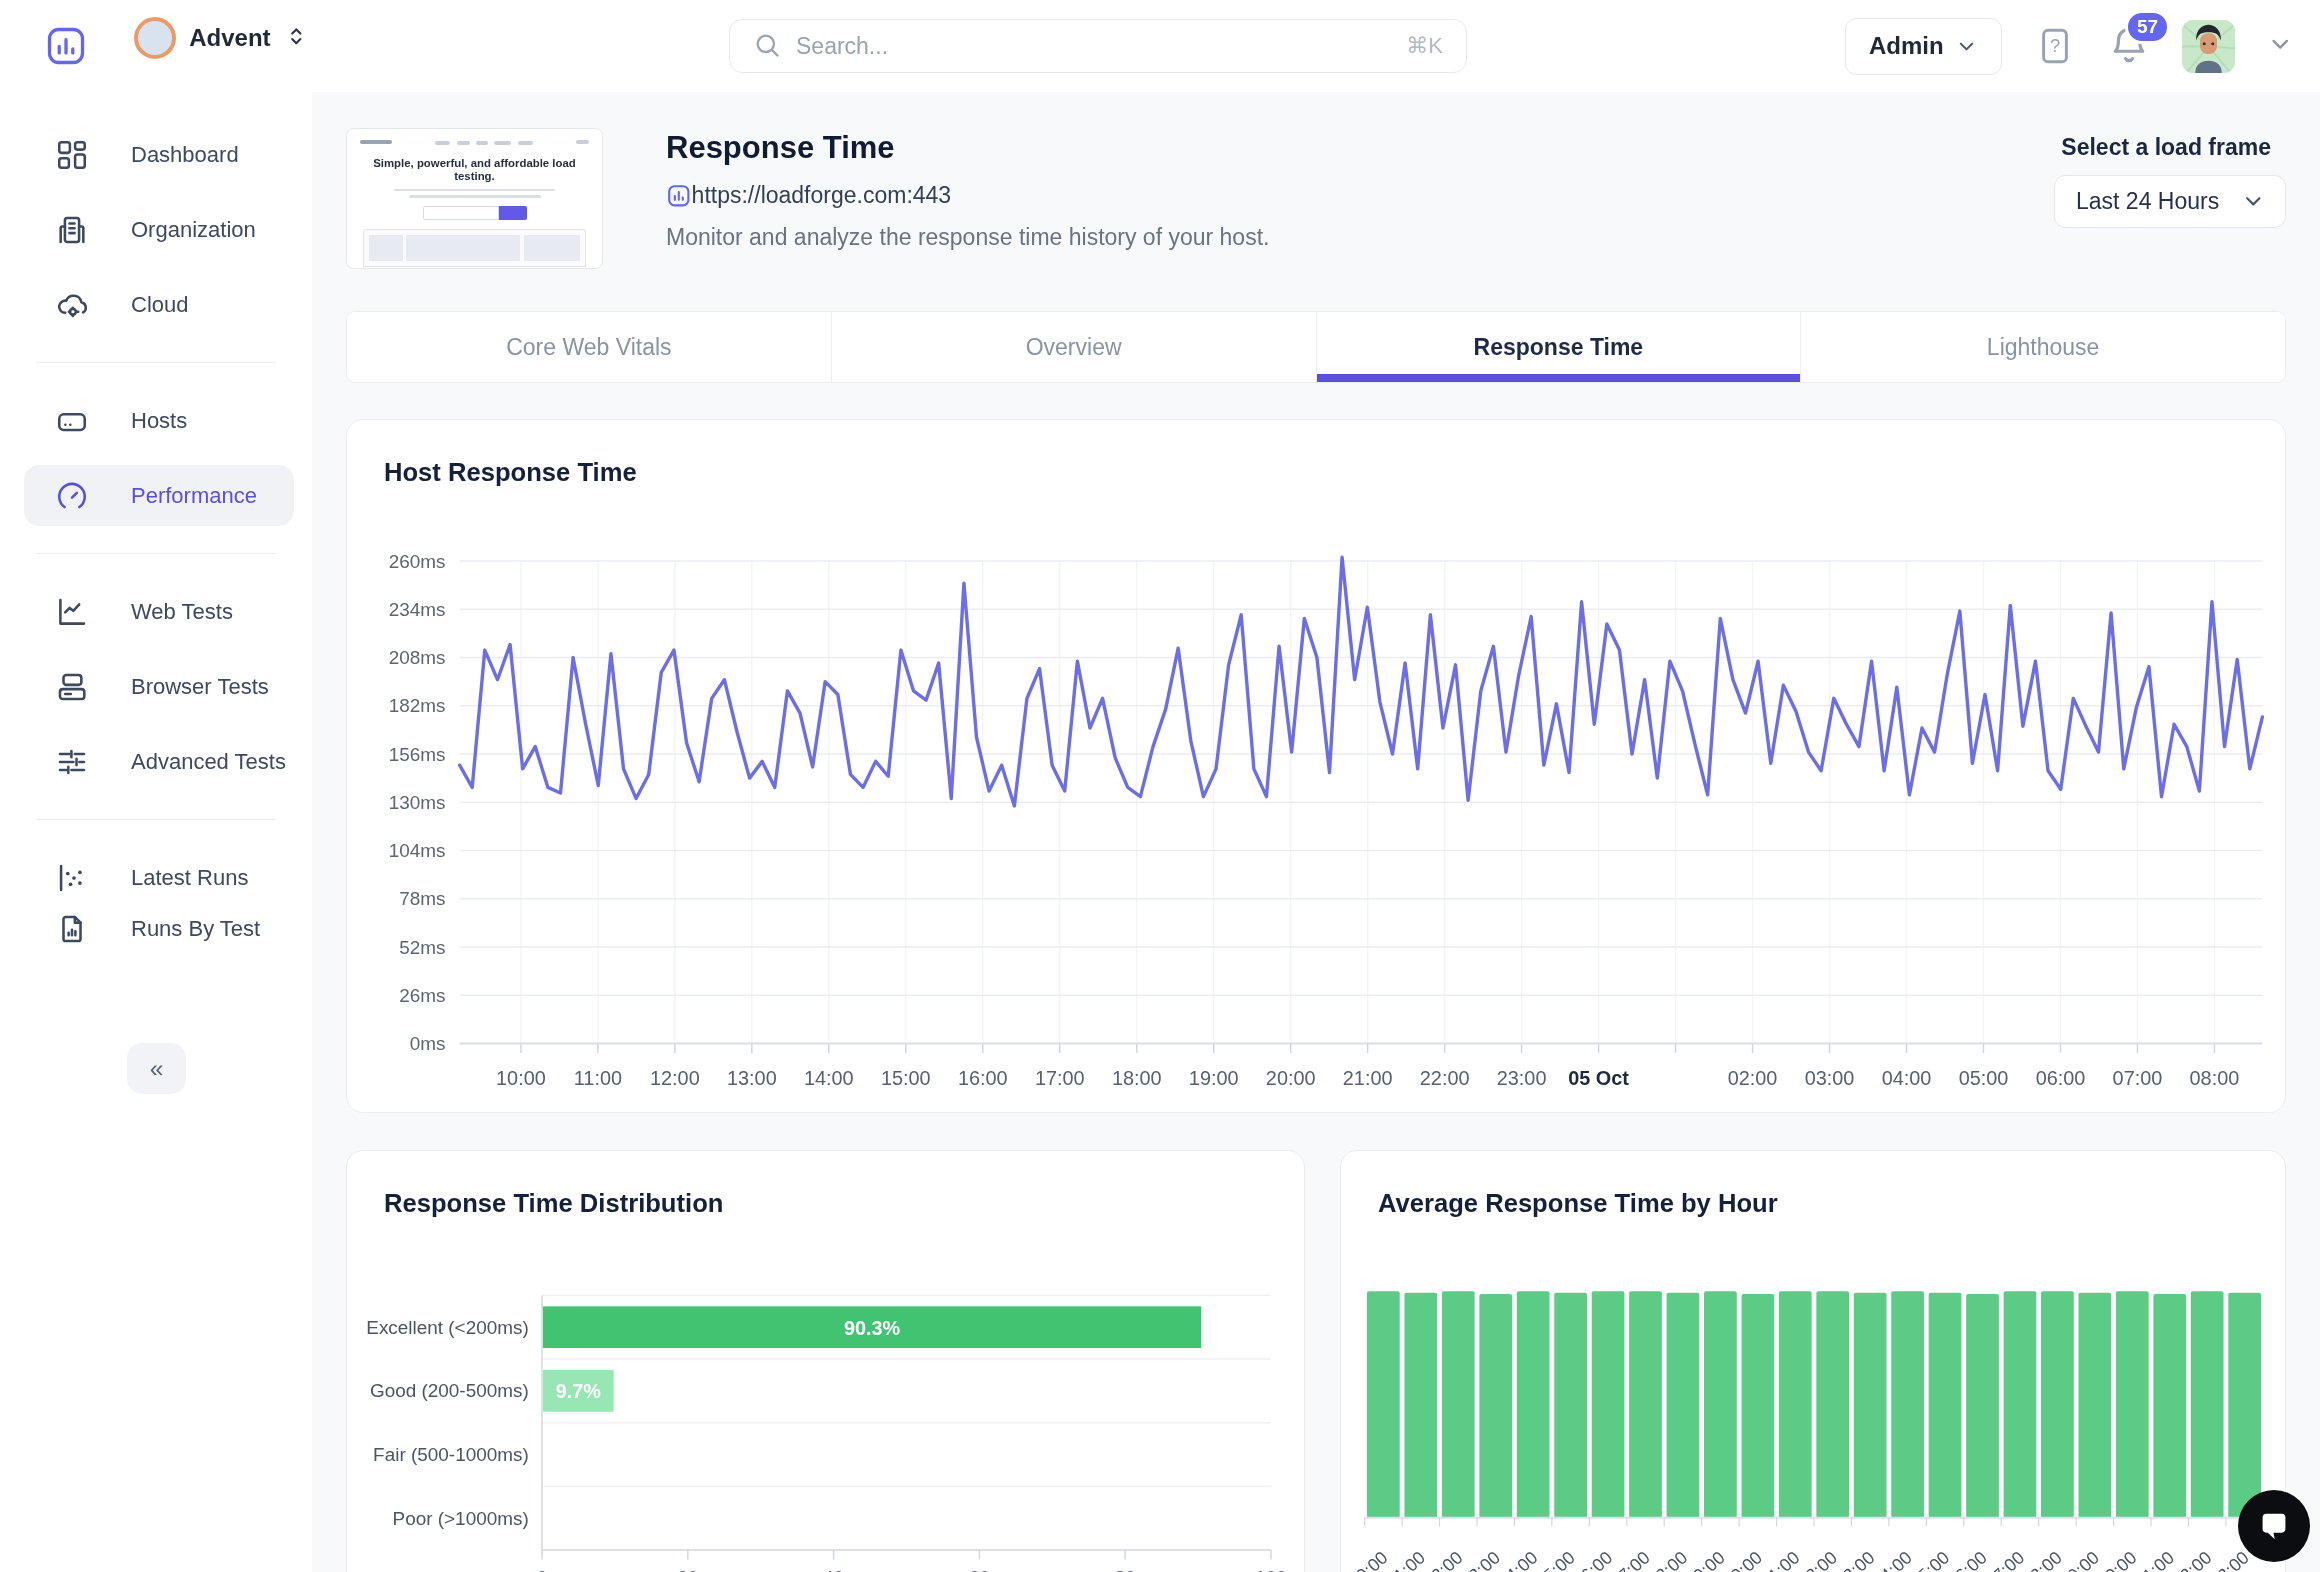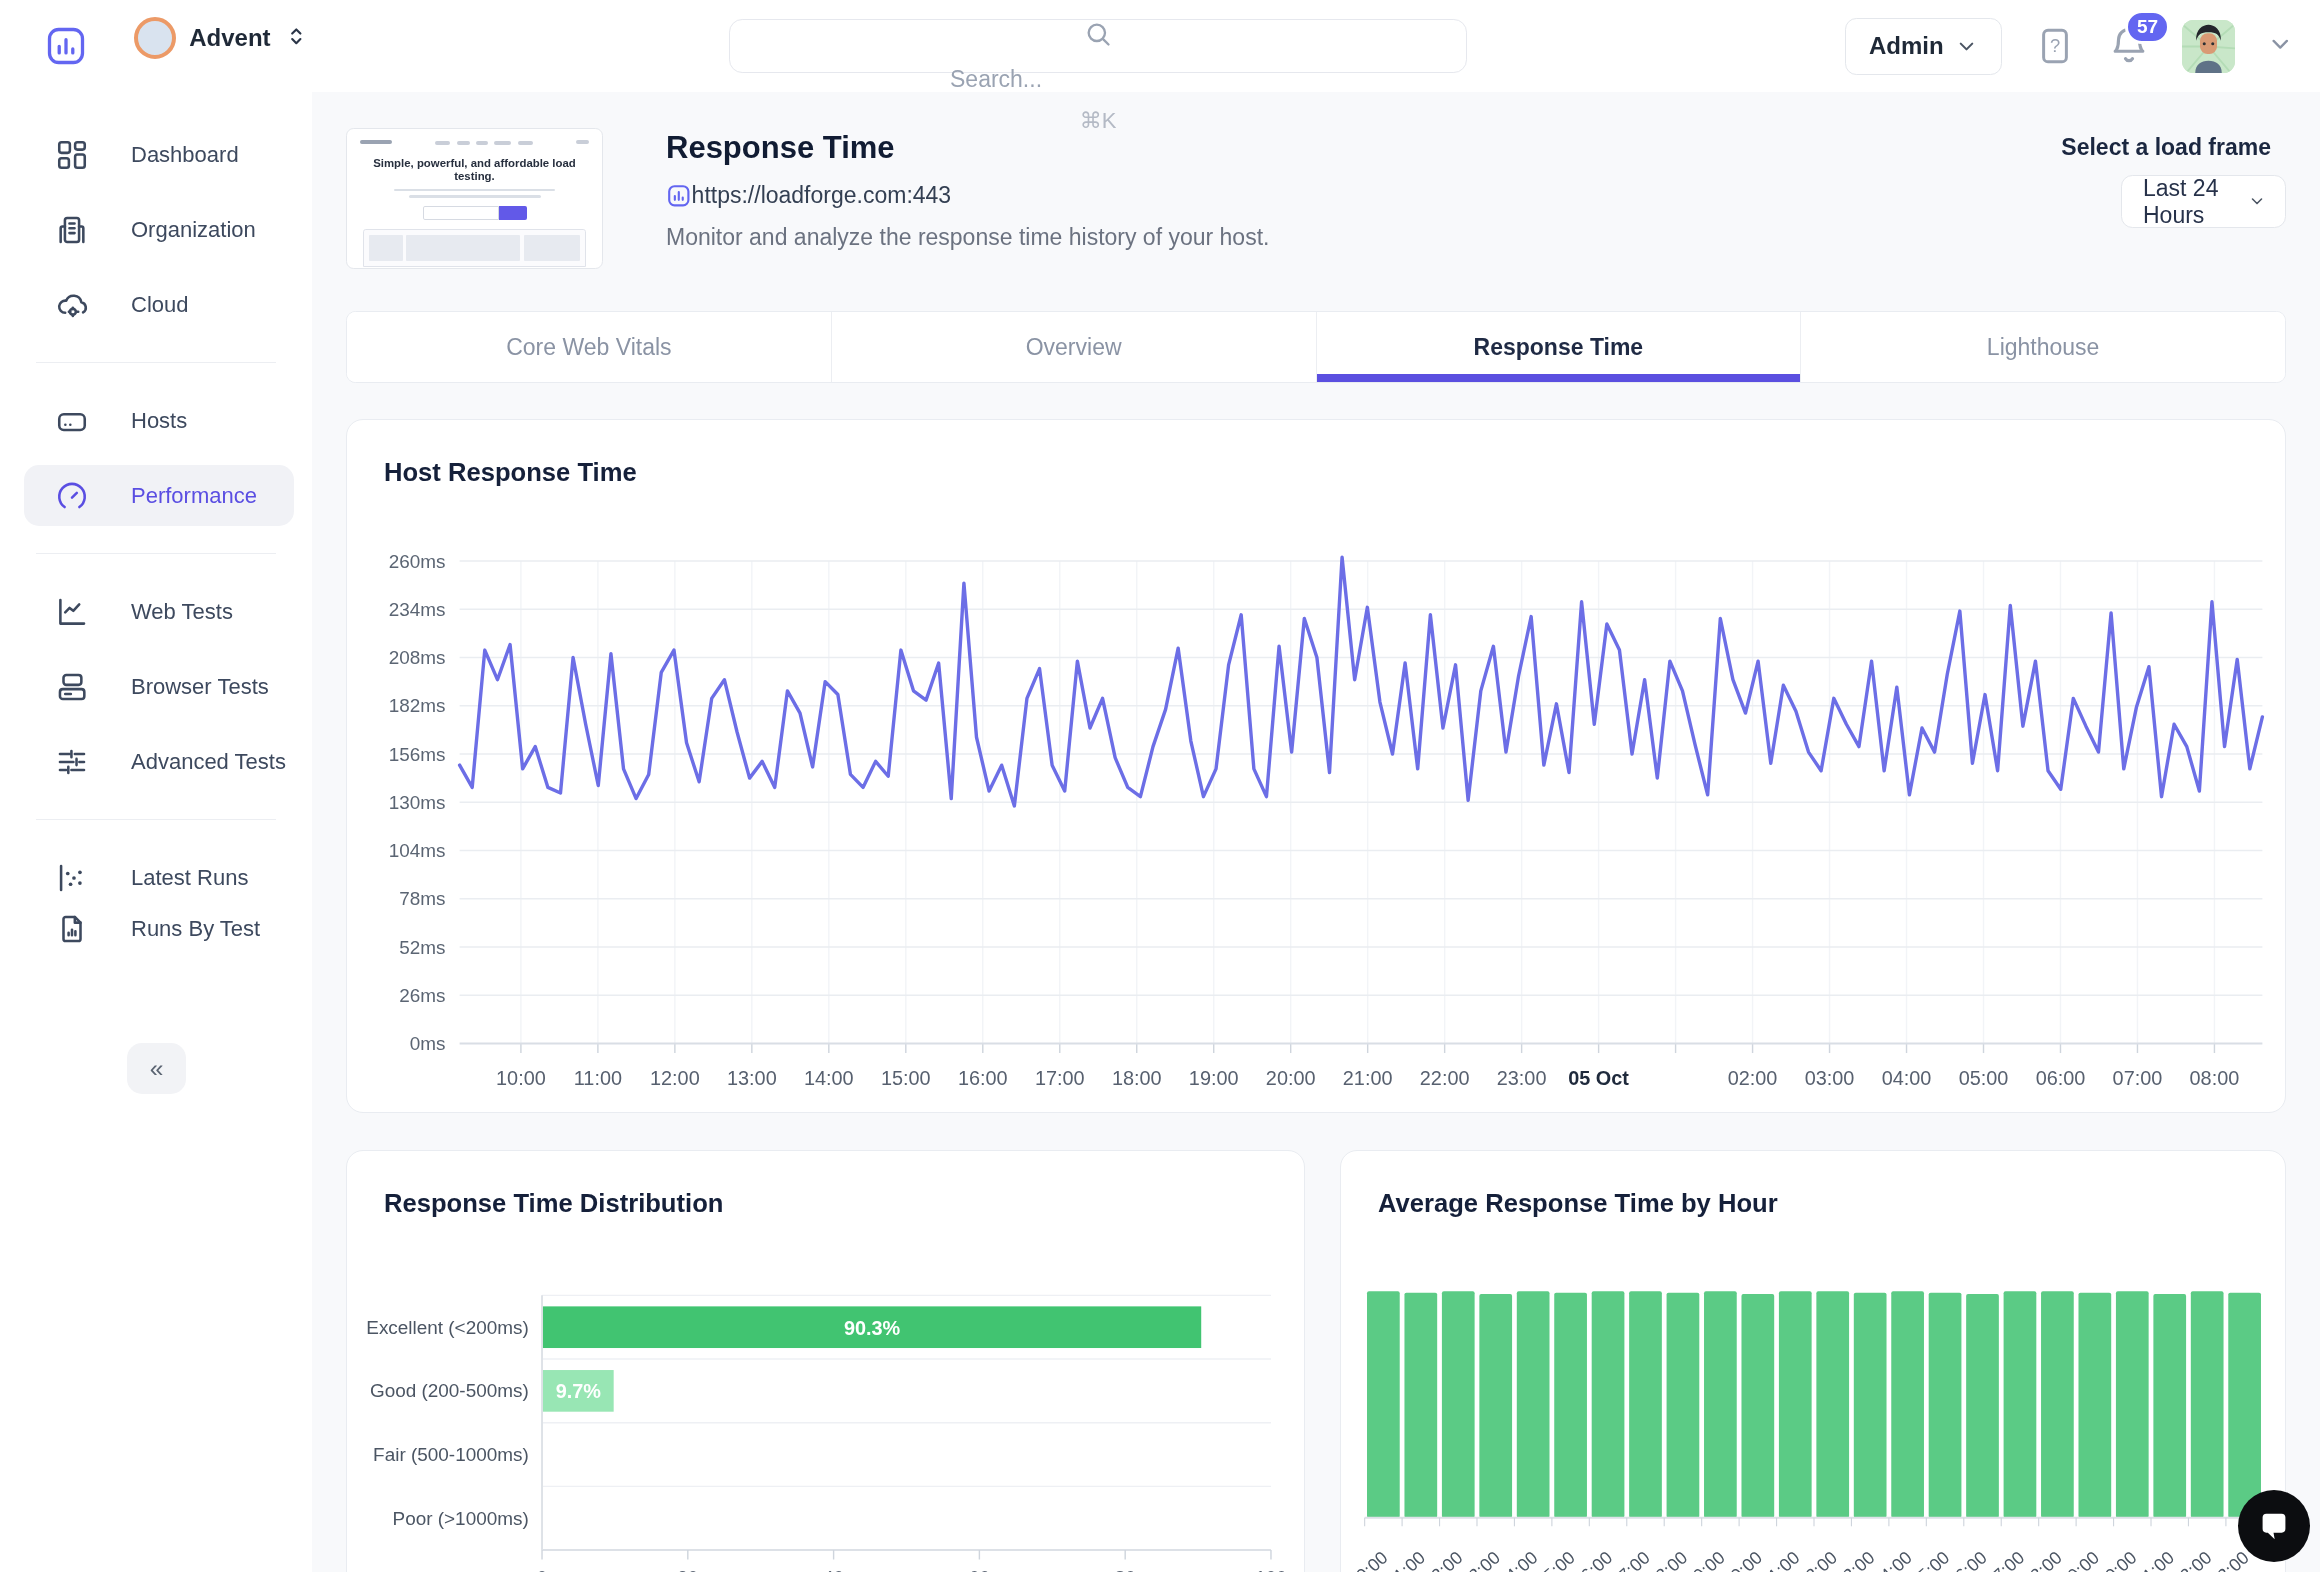--- a/index.html
+++ b/index.html
@@ -7,21 +7,21 @@
   body { font-family:"Liberation Sans","DejaVu Sans",sans-serif; color:#1e2939; }
   .app { position:relative; width:2320px; height:1573px; background:#fff; overflow:hidden; }
 
   
   .topbar { position:absolute; left:0; top:0; width:2320px; height:92px; background:#fff; z-index:5; }
   .logo { position:absolute; left:44px; top:24px; }
   .org-switcher { position:absolute; left:134px; top:17px; display:flex; align-items:center; gap:13.2px; cursor:pointer; }
   .org-avatar { width:42px; height:42px; border-radius:50%; background:#d9e3ef; border:4.7px solid #ec9a67; }
   .org-name { font-size:24px; font-weight:600; color:#1f2937; }
   .searchbox { position:absolute; left:729px; top:19px; width:738px; height:54px; background:#fff; border:1.4px solid #e6e8ee;
-               border-radius:13.2px; display:flex; align-items:center; padding:0 23px; gap:15px;flex-direction:column; }
+               border-radius:13.2px; display:flex; align-items:center; padding:0 23px; gap:15px; }
   .searchbox input { flex:1; border:0; outline:none; font-size:23px; color:#374151; background:transparent; font-family:inherit; }
   .searchbox input::placeholder { color:#9aa3b2; }
   .search-shortcut { font-size:22px; color:#b4bac5; }
   .topbar-right { position:absolute; right:26.5px; top:0; height:92px; display:flex; align-items:center; gap:32px; }
   .admin-btn { display:flex; align-items:center; gap:11.4px; border:1.4px solid #e4e7ec; border-radius:11.4px; height:57px;
                padding:0 23px; background:#fff; cursor:pointer; }
   .admin-btn span { font-size:24px; font-weight:600; color:#1f2937; }
   .icon-btn { position:relative; display:flex; align-items:center; cursor:pointer; }
   .notif-badge { position:absolute; top:-15px; left:17px; min-width:45px; height:34px; background:#6366f1; border:3.8px solid #fff;
                  border-radius:18px; color:#fff; font-size:19px; font-weight:700; display:flex; align-items:center; justify-content:center; padding:0 7.6px; }
@@ -56,21 +56,21 @@
   .t-go { width:28px; background:#6259e8; border-radius:0 1.9px 1.9px 0; }
   .t-shot { margin:9.5px auto 0; width:223px; height:38px; border:0.9px solid #e0e3ea; border-radius:2.8px 2.8px 0 0; background:#fbfbfd;
             display:flex; gap:3.8px; padding:4.7px; }
   .t-shot i { display:block; background:#e7eaf0; border-radius:0.9px; }
 
   .head-title { position:absolute; left:354px; top:38px; font-size:31px; font-weight:700; color:#111c33; }
   .url-row { position:absolute; left:354px; top:90px; display:flex; align-items:center; gap:0; }
   .url-row span { font-size:23px; font-weight:500; color:#333f52; }
   .head-desc { position:absolute; left:354px; top:132px; font-size:23px; color:#6b7280; }
   .tf-label { position:absolute; right:49px; top:42px; font-size:23px; font-weight:700; color:#1b2740; }
-  .tf-select { position:absolute; right:34px; top:83px; width:165px; height:53px; background:#fff; border:1.4px solid #e4e7ec;
+  .tf-select { position:absolute; right:34px; top:83px; width:232px; height:53px; background:#fff; border:1.4px solid #e4e7ec;
                border-radius:11.4px; display:flex; align-items:center; justify-content:space-between; padding:0 19px 0 21px; cursor:pointer; }
   .tf-select span { font-size:23px; color:#27324a; }
 
   
   .tabs { position:absolute; left:34px; top:219px; width:1940px; height:72px; display:flex; background:#fff;
           border:1.4px solid #e9ecf1; border-radius:9.5px; overflow:hidden; }
   .tab { flex:1; position:relative; display:flex; align-items:center; justify-content:center; font-size:23px; color:#8a93a4;
          border-right:1.4px solid #eceef2; cursor:pointer; background:#fff; }
   .tab:last-child { border-right:0;text-align:center; }
   .tab.active { color:#1f2a44; font-weight:700; }

